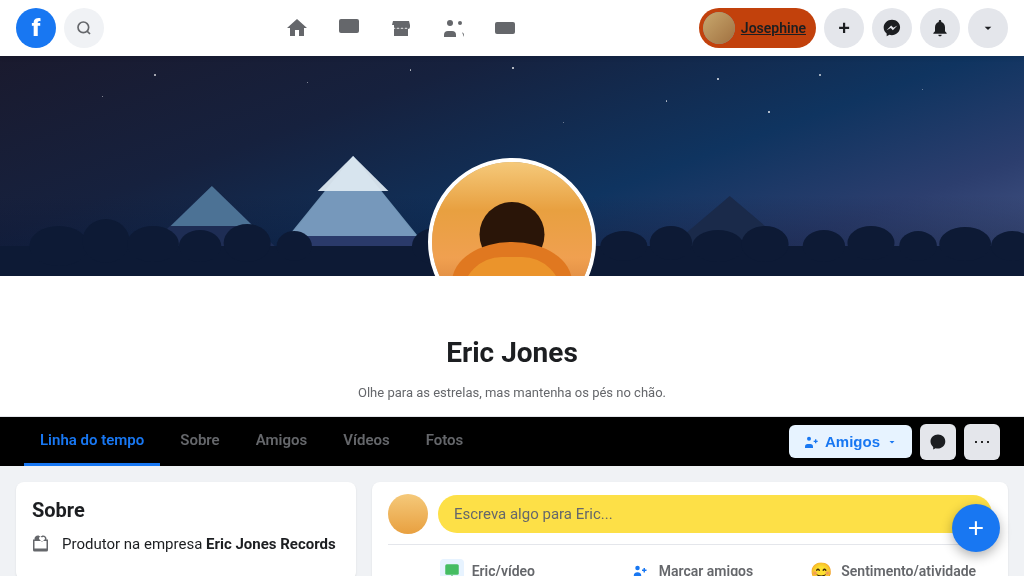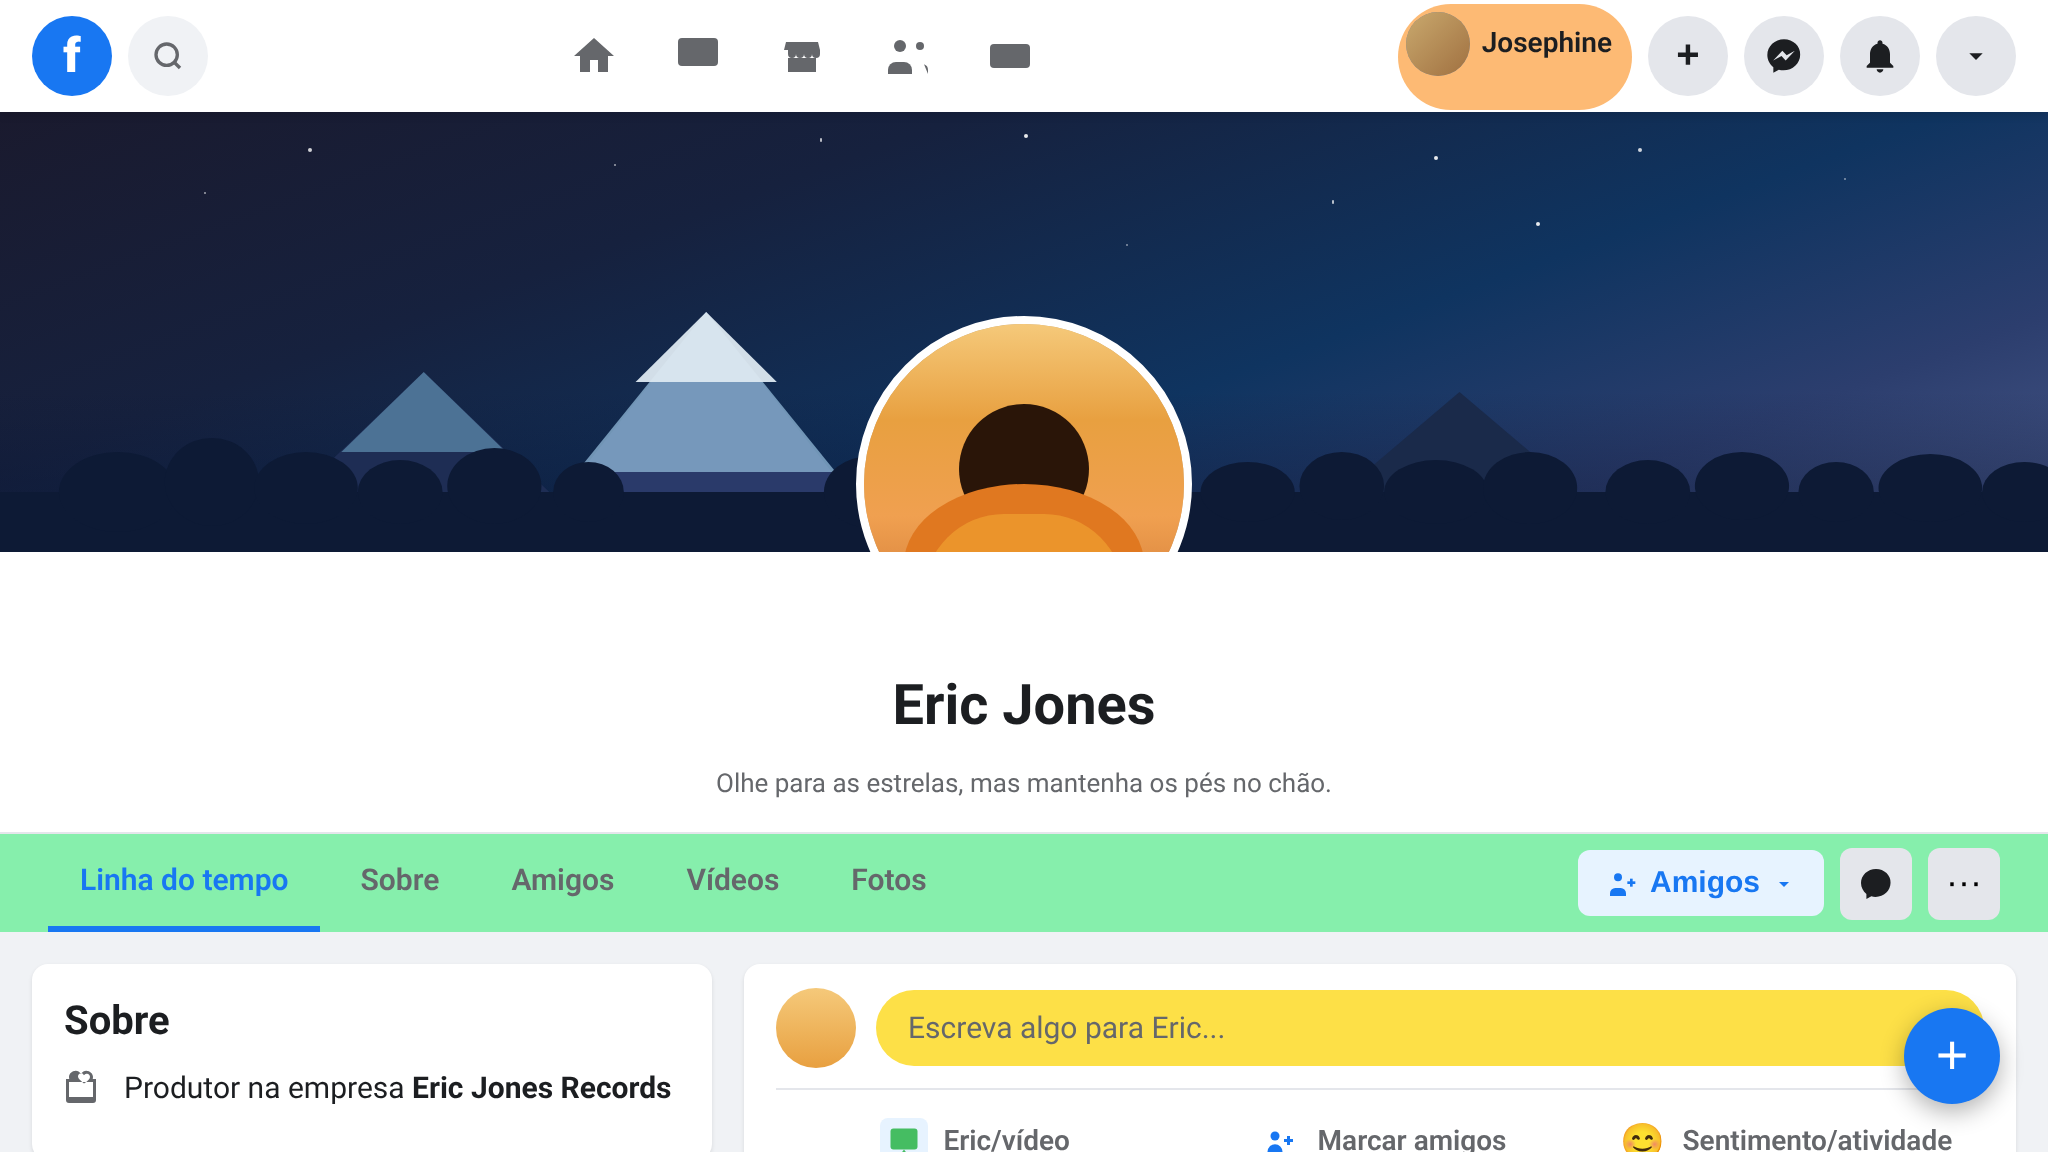--- a/index.html
+++ b/index.html
@@ -67,24 +67,25 @@
     }
     .nav-right {
       display: flex;
       align-items: center;
       gap: 8px;
     }
     .user-pill {
       display: flex;
       align-items: center;
       gap: 6px;
-      background: #fdba74;
+      background: #c2410c;
       border-radius: 50px;
-      padding: 4px 10px 17px 4px;
-      cursor: pointer;
+      padding: 4px 10px 4px 4px;
+      cursor: pointer;
+      text-decoration: underline;
     }
     .user-avatar-small {
       width: 32px; height: 32px;
       border-radius: 50%;
       background: #8b8b8b;
       overflow: hidden;
     }
     .user-name-nav {
       font-size: 14px;
       font-weight: 600;
@@ -171,21 +172,21 @@
     }
     .profile-bio {
       font-size: 13px;
       color: #65676b;
       margin-top: 16px;
     }
 
     
     .profile-tabs {
       border-top: 1px solid #e4e6eb;
-      background: #86efac;
+      background: #000000;
       display: flex;
       align-items: center;
       padding: 0 24px;
       gap: 4px;
     }
     .tab-item {
       padding: 14px 16px;
       font-size: 15px;
       font-weight: 600;
       color: #65676b;

